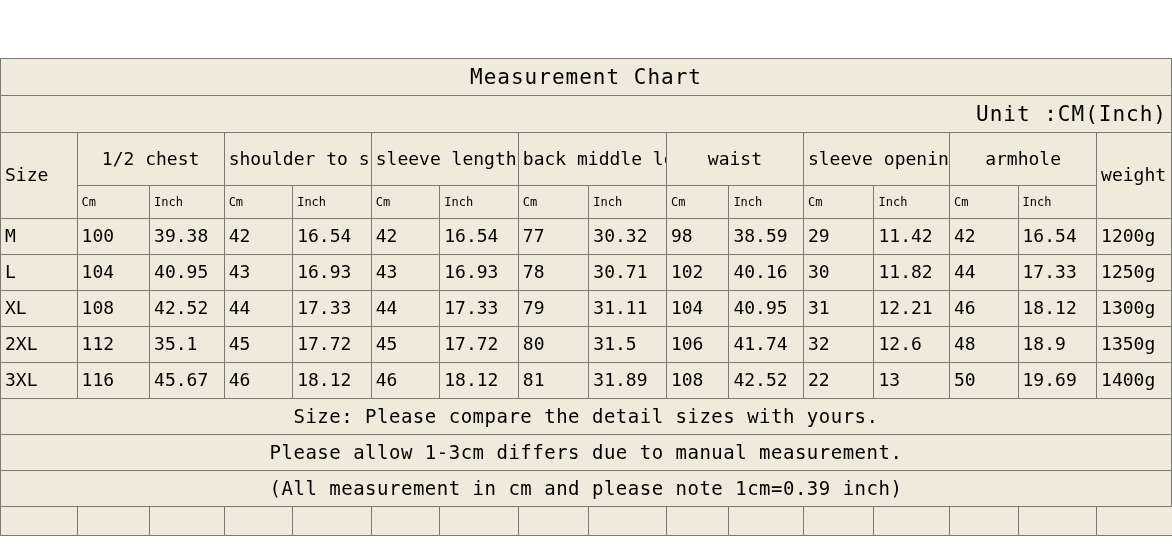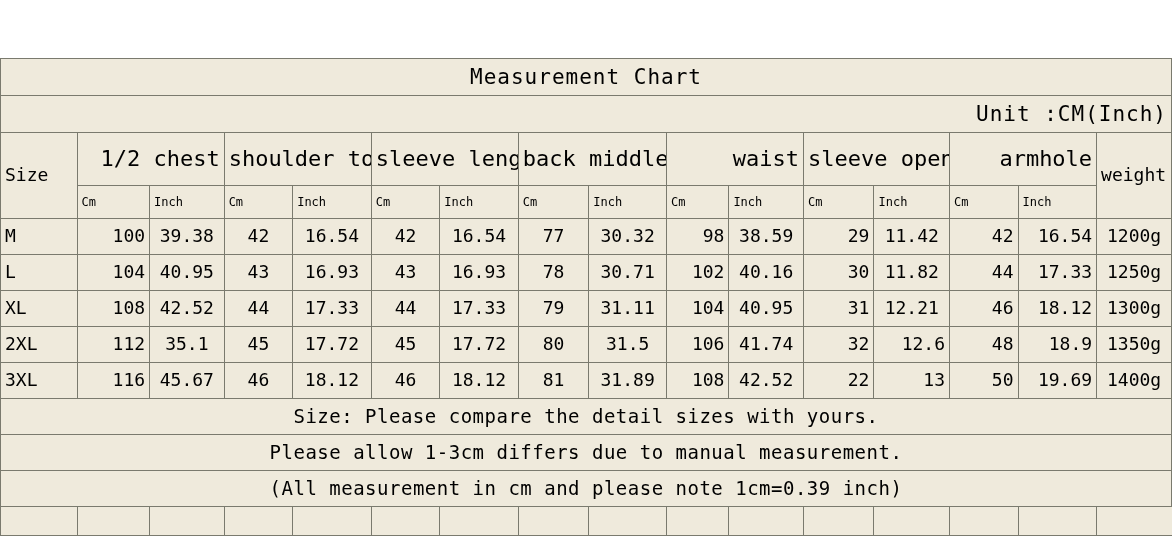--- a/index.html
+++ b/index.html
@@ -44,22 +44,22 @@
     letter-spacing: 1px;
     height: 32px;
   }
   .unit-cell {
     text-align: right;
     font-size: 21px;
     letter-spacing: 1px;
     height: 32px;
   }
   .grp-cell {
-    text-align: right;
-    font-size: 22px;
+    text-align: center;
+    font-size: 18px;
     height: 48px;
     white-space: normal;
     line-height: 1.15;
   }
   .size-head {
     text-align: left;
     vertical-align: middle;
     font-size: 18px;
   }
   .weight-head {
@@ -71,25 +71,24 @@
   .sub-cell {
     text-align: left;
     font-size: 12px;
     height: 28px;
   }
   .size-cell {
     text-align: left;
     height: 31px;
   }
   .num-cell-l {
-    text-align: center;
+    text-align: left;
     height: 31px;
   }
   .num-cell-r {
-    text-align: right;
     height: 31px;
   }
   .note-cell {
     text-align: center;
     font-size: 19px;
     height: 31px;
     letter-spacing: 0.5px;
   }
   .blank-row td {
     height: 24px;

